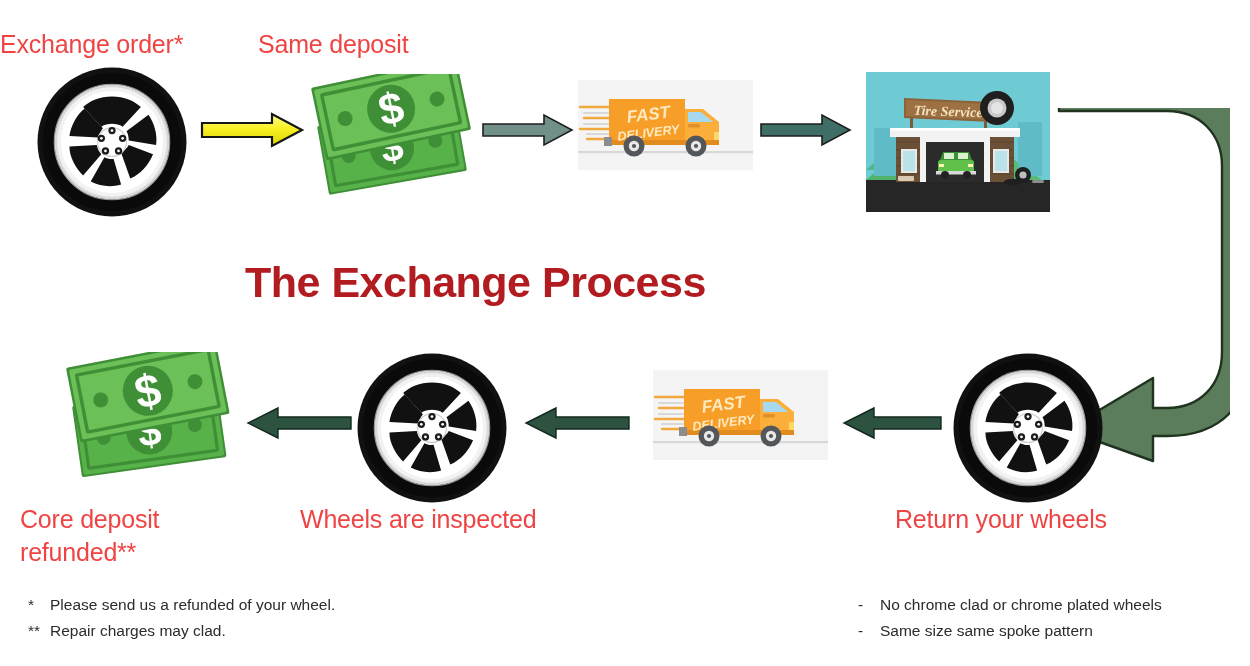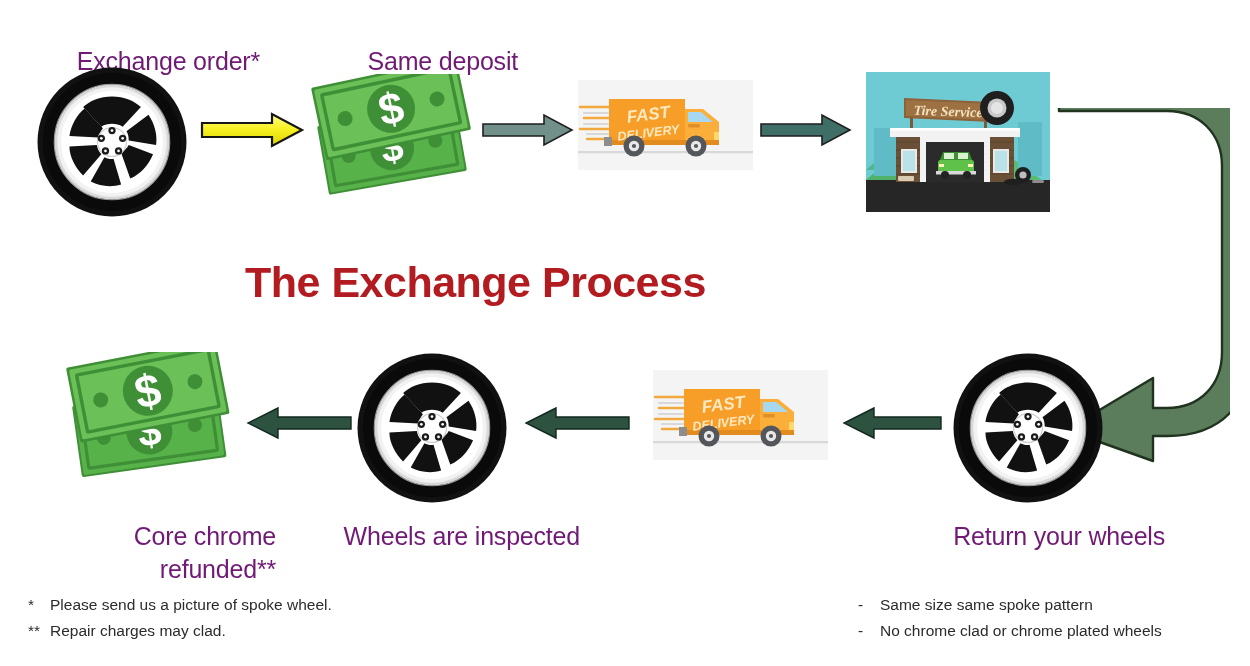--- a/index.html
+++ b/index.html
@@ -17,26 +17,25 @@
     height: 666px;
     background: #ffffff;
     overflow: hidden;
   }
   .abs { position: absolute; }
 
   
   .label {
     font-family: "Liberation Sans", sans-serif;
     font-size: 25px;
-    color: #701a75;
+    color: #ef4444;
     letter-spacing: -0.2px;
-    text-align: right;
+    text-align: left;
     line-height: 1.3;
     white-space: nowrap;
-    margin-top: 17px;
   }
   .label.wrap { white-space: normal; }
 
   .title {
     font-family: "Liberation Sans", sans-serif;
     font-size: 43px;
     font-weight: bold;
     color: #B21B20;
     letter-spacing: -0.5px;
     white-space: nowrap;
@@ -479,37 +478,37 @@
         <rect x="2.5" y="2.5" width="147" height="71" rx="2" fill="#6BC057"></rect>
         <rect x="9" y="9" width="134" height="58" rx="1" fill="none" stroke="#3F8F36" stroke-width="3.4"></rect>
         <circle cx="76" cy="38" r="25" fill="#3F8F36"></circle>
         <text x="76" y="54" font-family="'Liberation Sans',sans-serif" font-size="46" font-weight="bold" fill="#ffffff" text-anchor="middle">$</text>
         <circle cx="28" cy="38" r="7.5" fill="#3F8F36"></circle>
         <circle cx="124" cy="38" r="7.5" fill="#3F8F36"></circle>
       </g>
     </svg>
   </div>
 
-  <div class="abs label wrap" style="left:20px; top:503px; width:256px;">Core chrome refunded**</div>
+  <div class="abs label wrap" style="left:20px; top:503px; width:256px;">Core deposit refunded**</div>
 
   <div class="abs label" style="left:895px; top:503px; width:270px;">Return your wheels</div>
 
   <div class="abs label" style="left:300px; top:503px; width:280px;">Wheels are inspected</div>
 
   <div class="abs" style="left:28px; top:592px;">
     <div class="foot">
-      <span class="mark">*</span><span>Please send us a picture of spoke wheel.</span>
+      <span class="mark">*</span><span>Please send us a refunded of your wheel.</span>
     </div>
     <div class="foot">
       <span class="mark">**</span><span>Repair charges may clad.</span>
     </div>
   </div>
 
   <div class="abs" style="left:858px; top:592px;">
     <div class="foot">
+      <span class="mark">-</span><span>No chrome clad or chrome plated wheels</span>
+    </div>
+    <div class="foot">
       <span class="mark">-</span><span>Same size same spoke pattern</span>
     </div>
-    <div class="foot">
-      <span class="mark">-</span><span>No chrome clad or chrome plated wheels</span>
-    </div>
   </div>
 
 </div>
 
 </body></html>

